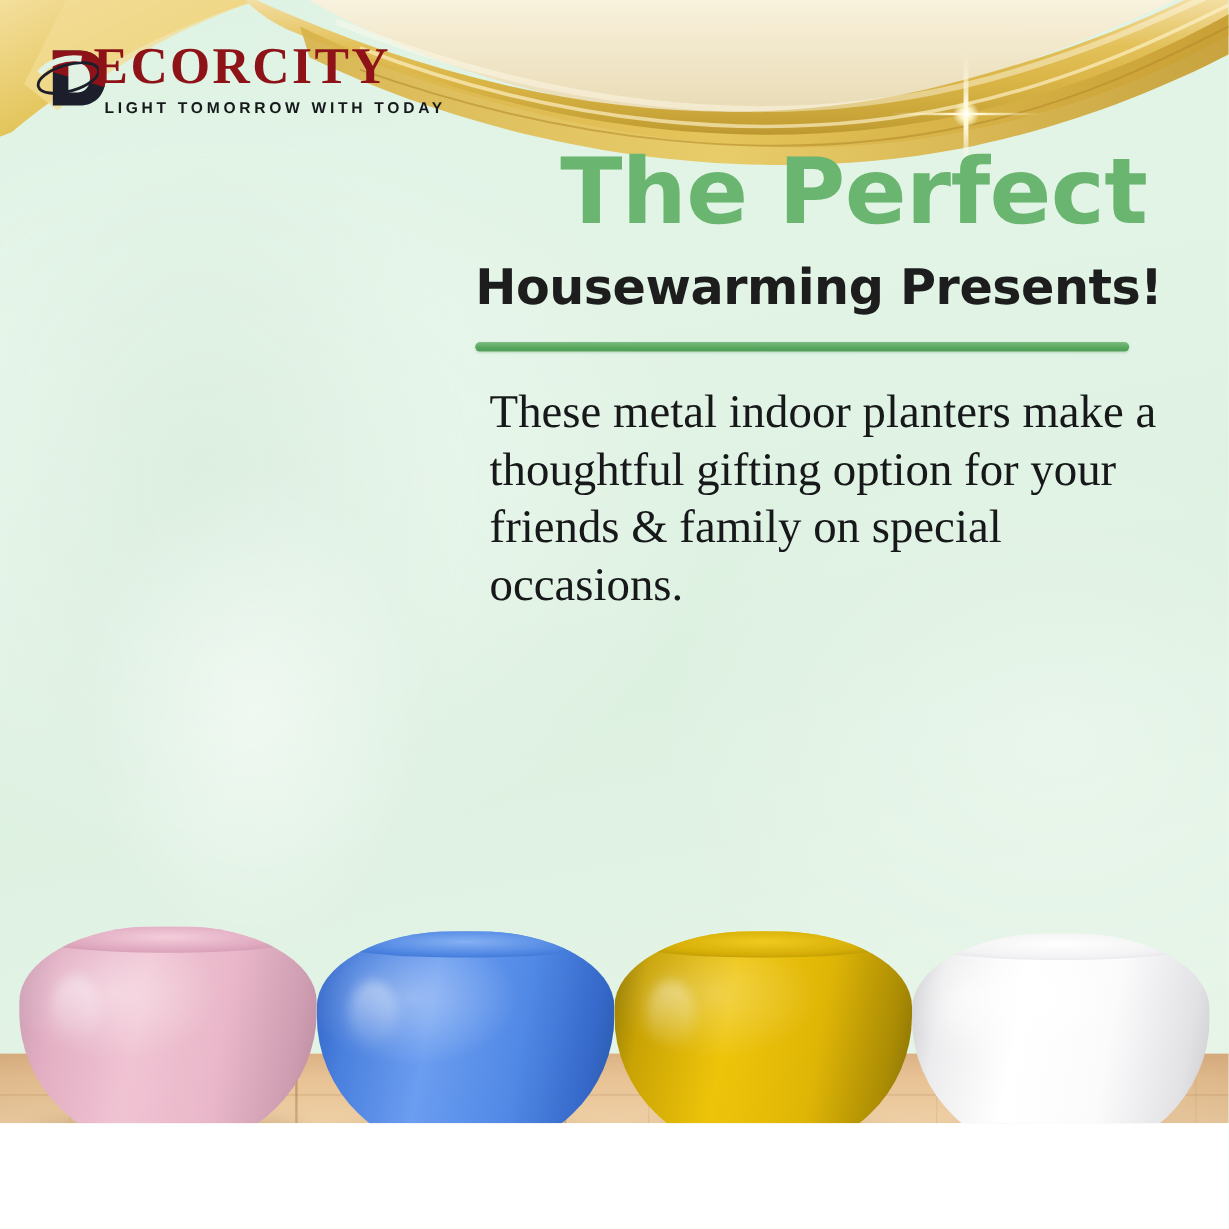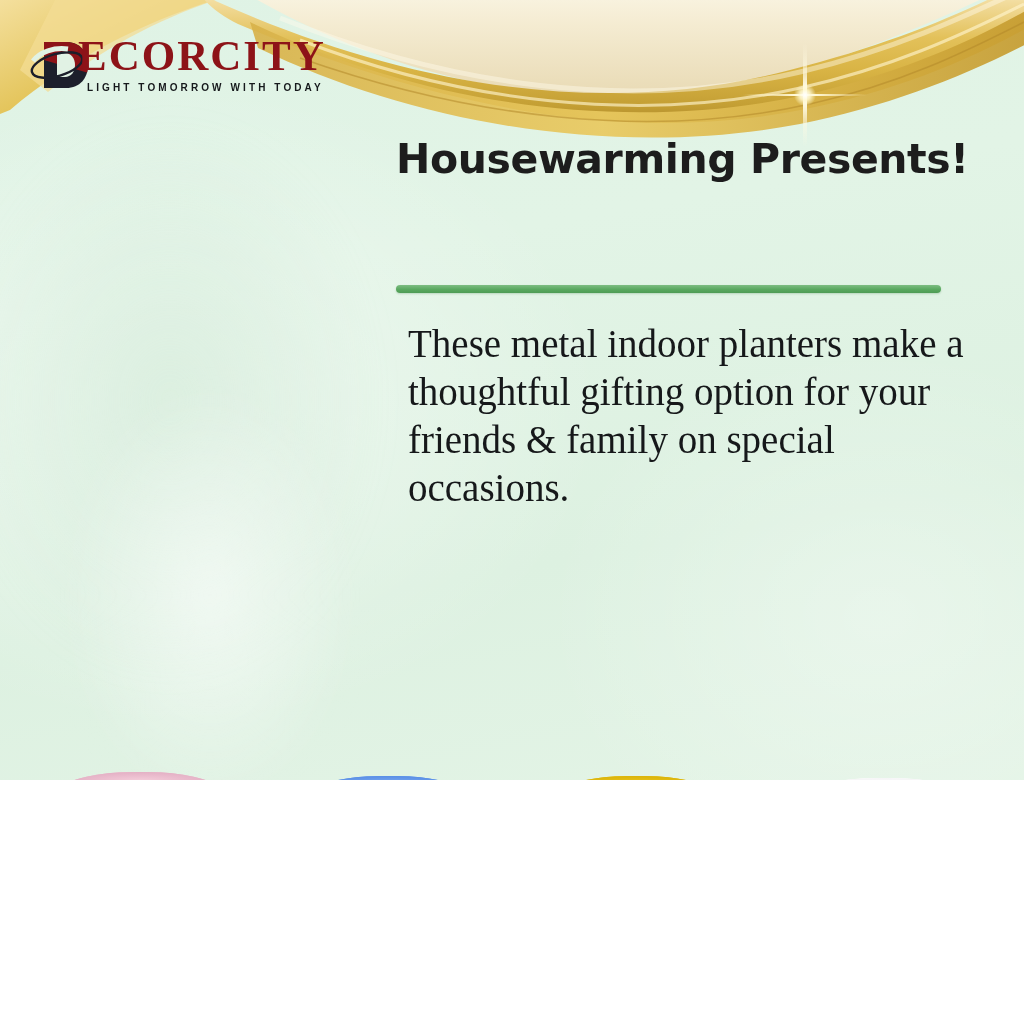--- a/index.html
+++ b/index.html
@@ -3,21 +3,21 @@
 <meta charset="utf-8">
 <style>
   html, body {
     margin: 0;
     padding: 0;
     background: #ffffff;
   }
   #canvas {
     position: relative;
     width: 1024px;
-    height: 780px;
+    height: 936px;
     overflow: hidden;
     font-family: "Liberation Sans", sans-serif;
     background: #e0f3e3;
   }
 
   
   .wall {
     position: absolute;
     left: 0; top: 0;
     width: 1024px;
@@ -99,21 +99,21 @@
     letter-spacing: 2.0px;
     color: #8d1318;
     line-height: 52px;
     white-space: nowrap;
   }
   .logo-tag {
     position: absolute;
     left: 57px; top: 52px;
     font-family: "Liberation Sans", sans-serif;
     font-weight: bold;
-    font-size: 10px;
+    font-size: 13px;
     letter-spacing: 3.1px;
     color: #16191c;
     white-space: nowrap;
   }
 
   
   .headline {
     position: absolute;
     left: 396px; top: 120px;
     width: 560px;
@@ -306,20 +306,21 @@
 
         <ellipse cx="27" cy="31" rx="26" ry="11" fill="none" stroke="#1c1f2b" stroke-width="2.4" transform="rotate(-16 27 31)"></ellipse>
         <path d="M 3,27 C 10,18 24,13 38,15" stroke="#e1f2e4" stroke-width="5" fill="none"></path>
       </svg>
     </div>
     <div class="logo-word">ECORCITY</div>
     <div class="logo-tag">LIGHT TOMORROW WITH TODAY</div>
   </div>
 
   <div class="headline">
+    <h1 class="headline-1">The Perfect</h1>
     <h2 class="headline-2">Housewarming Presents!</h2>
   </div>
   <div class="divider"></div>
 
   <p class="body-copy">These metal indoor planters make a thoughtful gifting option for your friends &amp; family on special occasions.</p>
 
   <div class="floor">
     <div class="floor-shade"></div>
     <div class="plank-row" style="top:34px"></div>
     <div class="plank-row" style="top:96px"></div>

